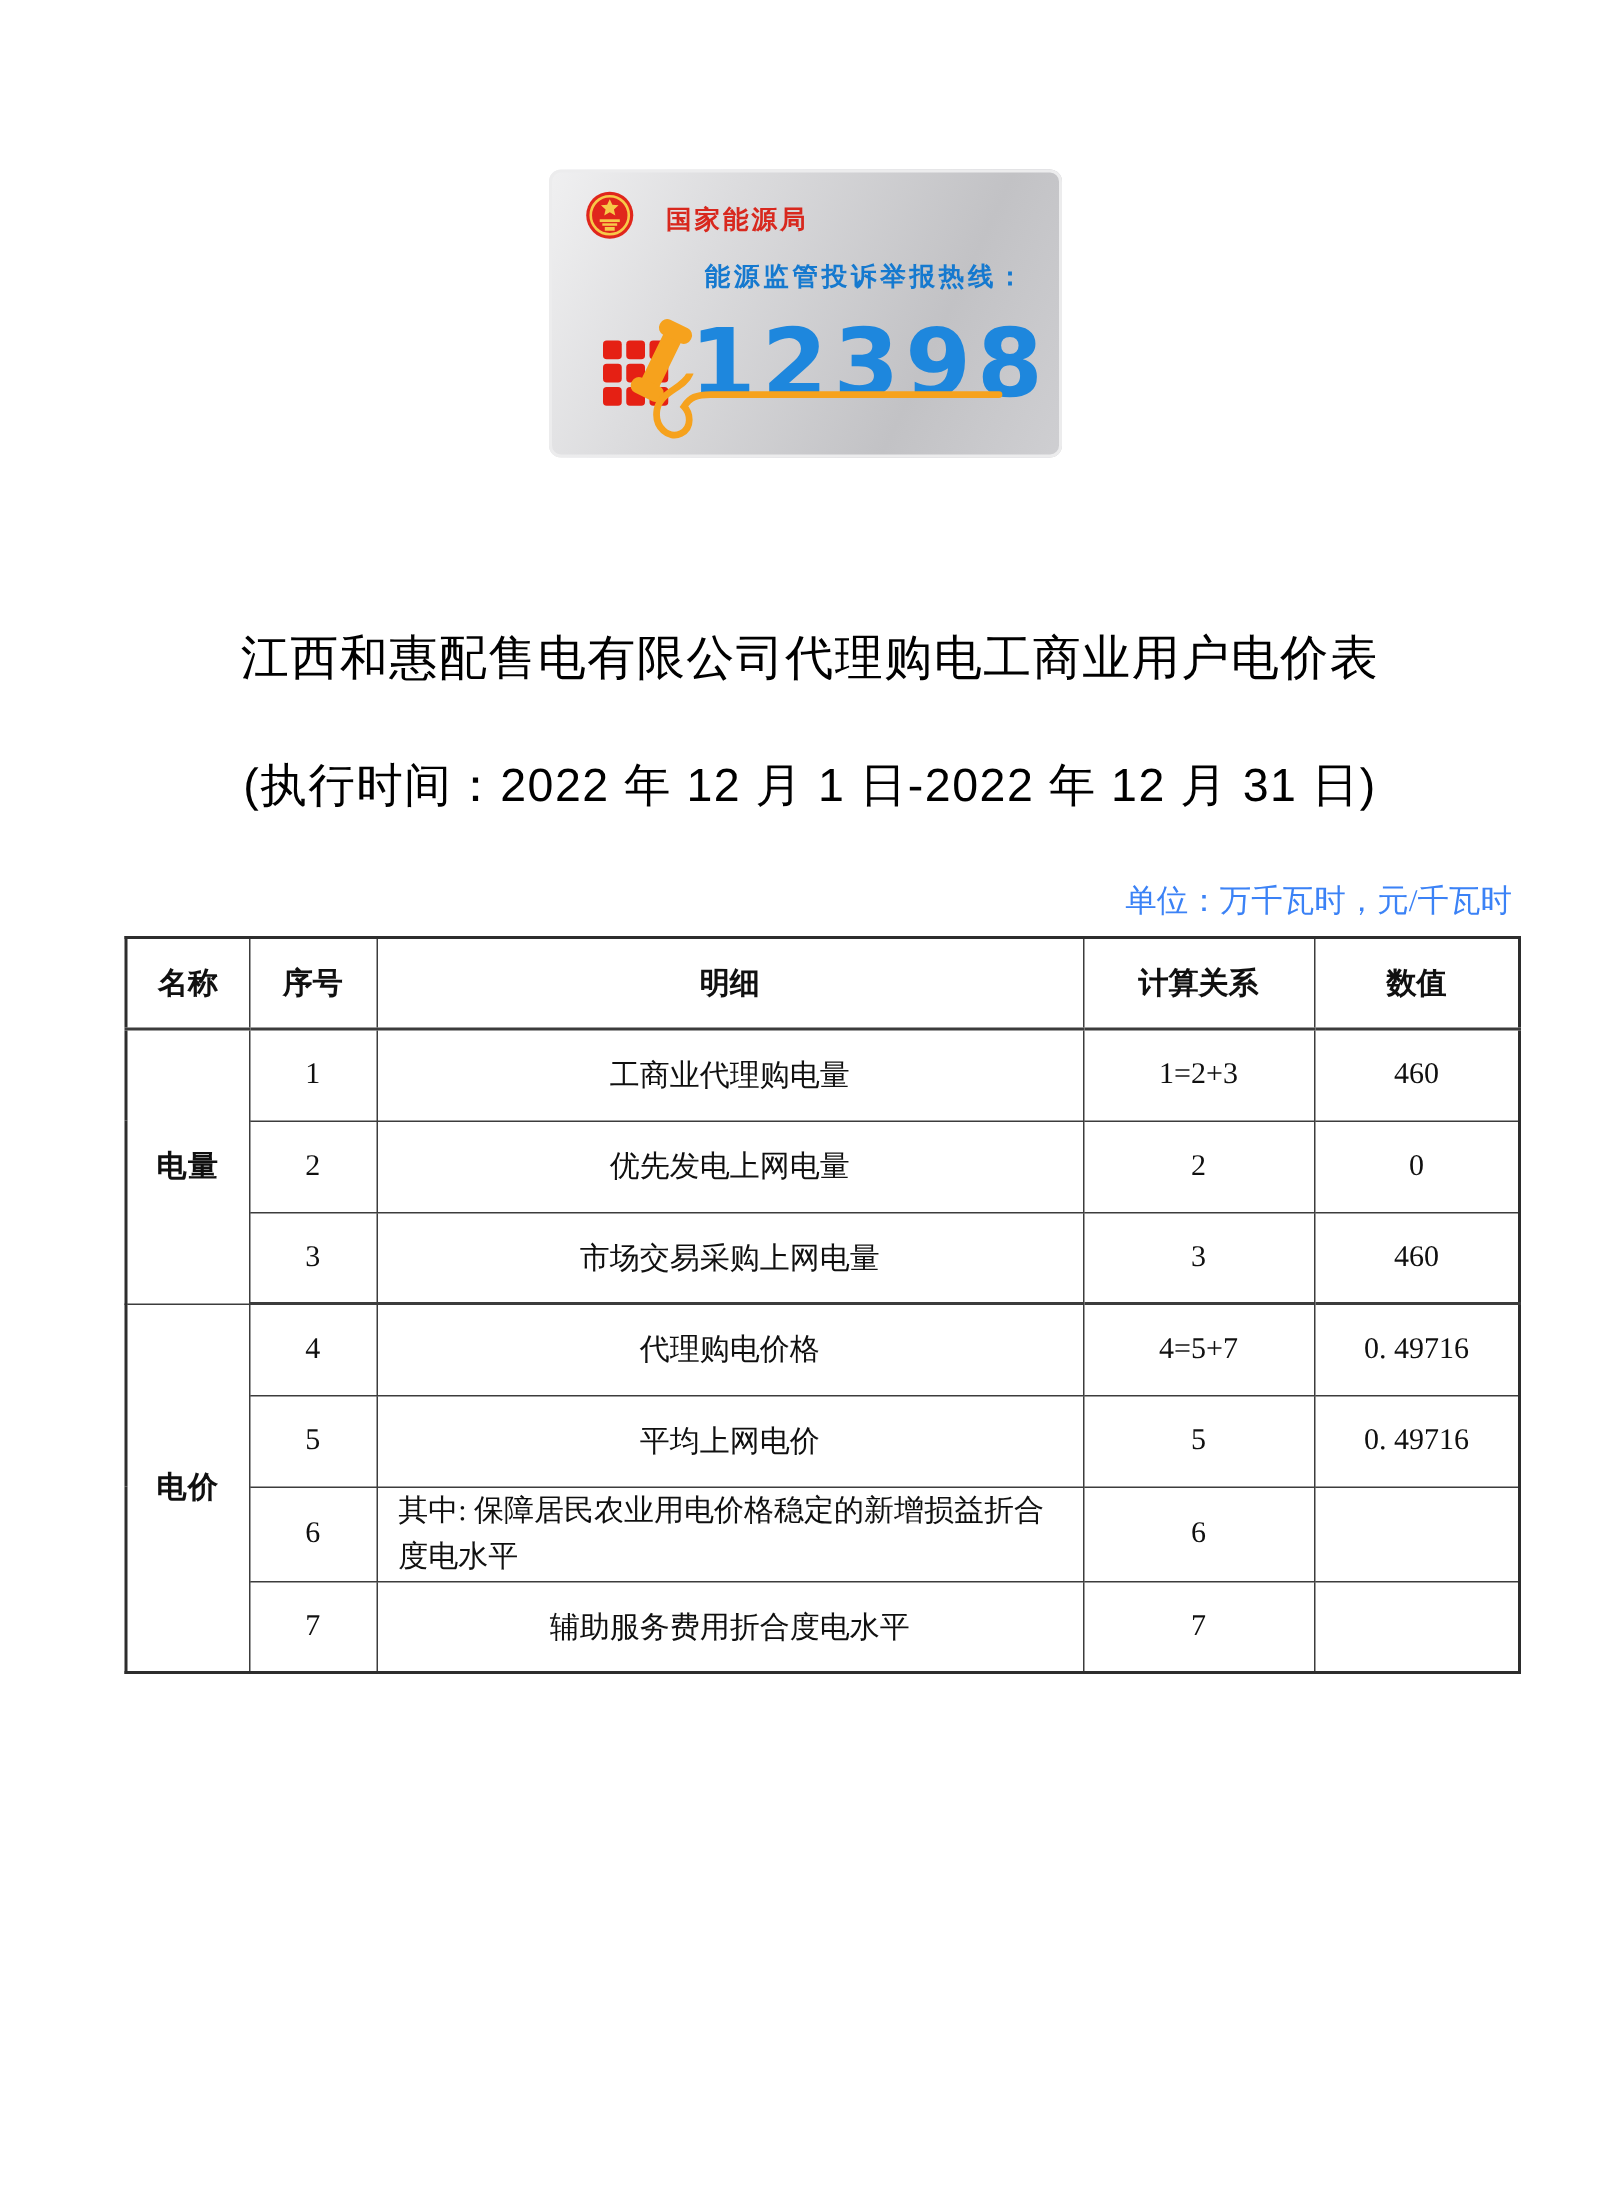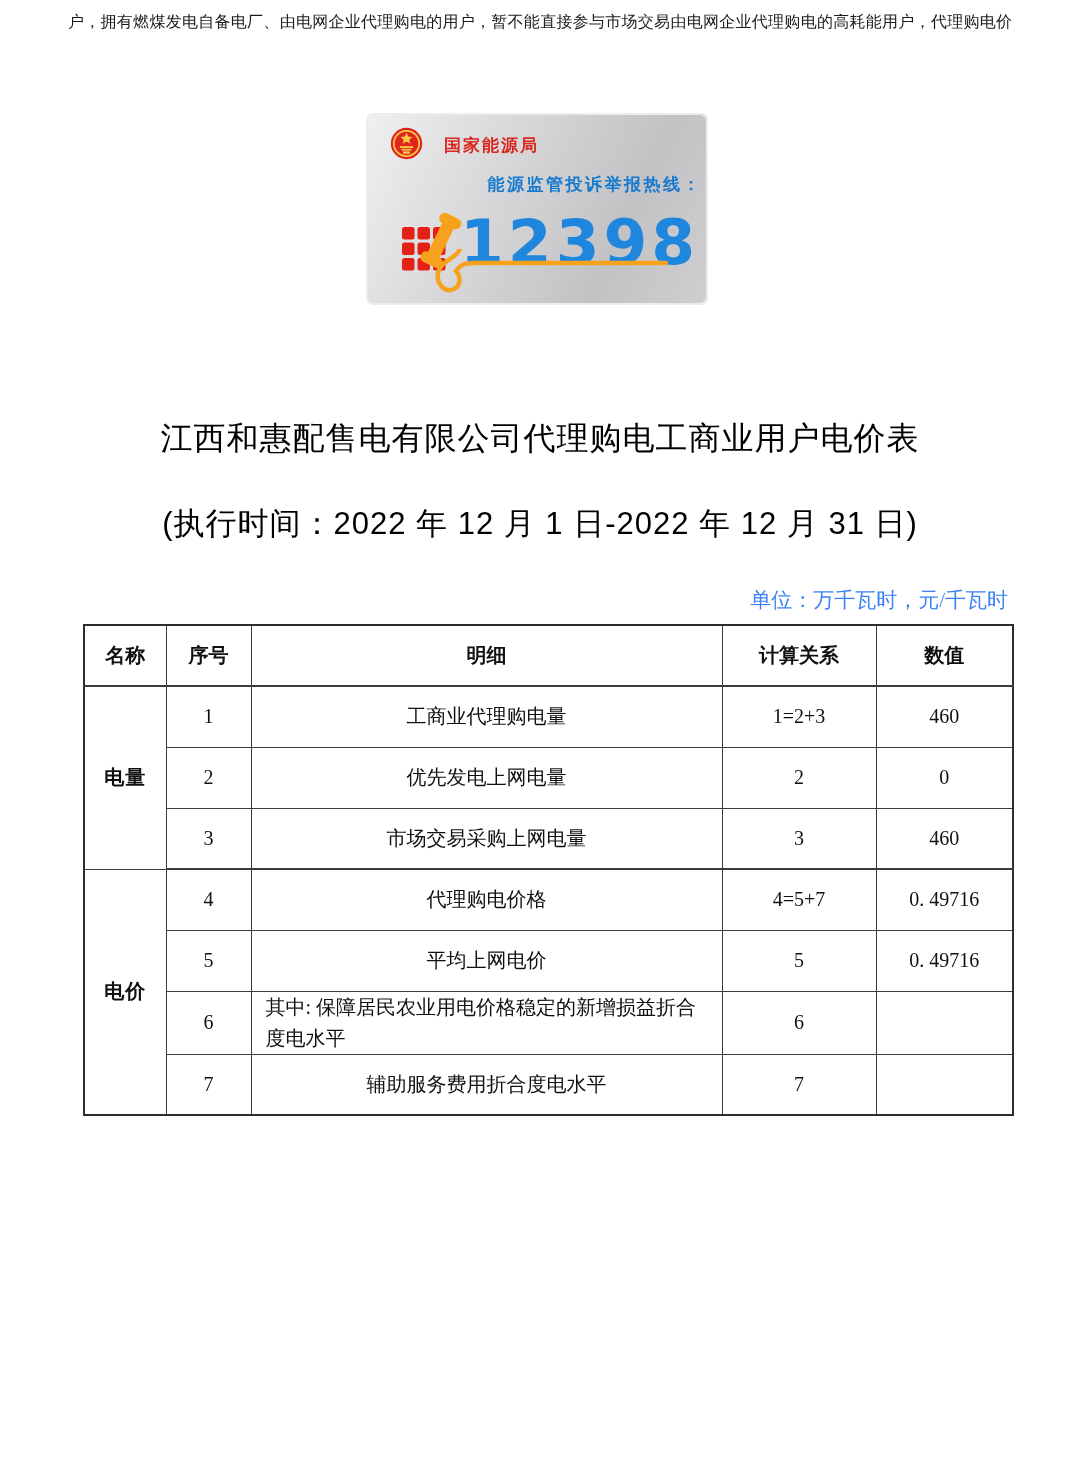--- a/index.html
+++ b/index.html
@@ -27,21 +27,21 @@
   }
   .banner-logo-row {
     position:absolute; left:24px; top:14px;
     display:flex; align-items:center; gap:21px;
   }
   .agency-name {
     font-family:"Liberation Sans","DejaVu Sans",sans-serif;
     color:#d8281e; font-weight:bold; font-size:17px; letter-spacing:2px;
   }
   .hotline-label {
-    position:absolute; left:86px; top:60px; width:250px; text-align:right;
+    position:absolute; left:86px; top:60px; width:250px; text-align:center;
     font-family:"Liberation Sans","DejaVu Sans",sans-serif;
     color:#1579cf; font-weight:bold; font-size:17px; letter-spacing:2.5px;
     white-space:nowrap;
   }
   .hotline-number {
     position:absolute; left:94px; top:86px; line-height:1;
     font-family:"DejaVu Sans","Liberation Sans",sans-serif;
     font-weight:bold; font-size:63px; letter-spacing:4px; color:#1e87dd;margin-top:12px;
   }
   .phone-icon { position:absolute; left:36px; top:98px; }
@@ -79,21 +79,20 @@
   .price-table td.group-cell { font-weight:bold; letter-spacing:1px; }
   .price-table tr.group-end td { border-bottom-width:2px; }
   .price-table td.detail-left {
     text-align:left; padding:0 14px; line-height:31px; font-weight:400;
   }
 </style>
 </head>
 <body>
 
 <div class="intro">
-  <div class="l1">户，拥有燃煤发电自备电厂、由电网企业代理购电的用户，暂不能直接参与市场交易由电网企业代理购电的高耗能用户，代理购电价</div>
 </div>
 
 <div class="banner">
   <div class="banner-logo-row">
     <span>
       <svg width="33" height="33" viewBox="0 0 32 32">
         <circle cx="16" cy="16" r="15.2" fill="#e0261c"></circle>
         <circle cx="16" cy="16" r="12.3" fill="none" stroke="#f7c948" stroke-width="1.7"></circle>
         <path d="M16 5.6 l1.7 3.6 4 .4 -3 2.7 .9 3.9 -3.6 -2.1 -3.6 2.1 .9 -3.9 -3 -2.7 4 -.4 z" fill="#f7c948"></path>
         <rect x="9.5" y="18.6" width="13" height="1.8" fill="#f7c948"></rect>

